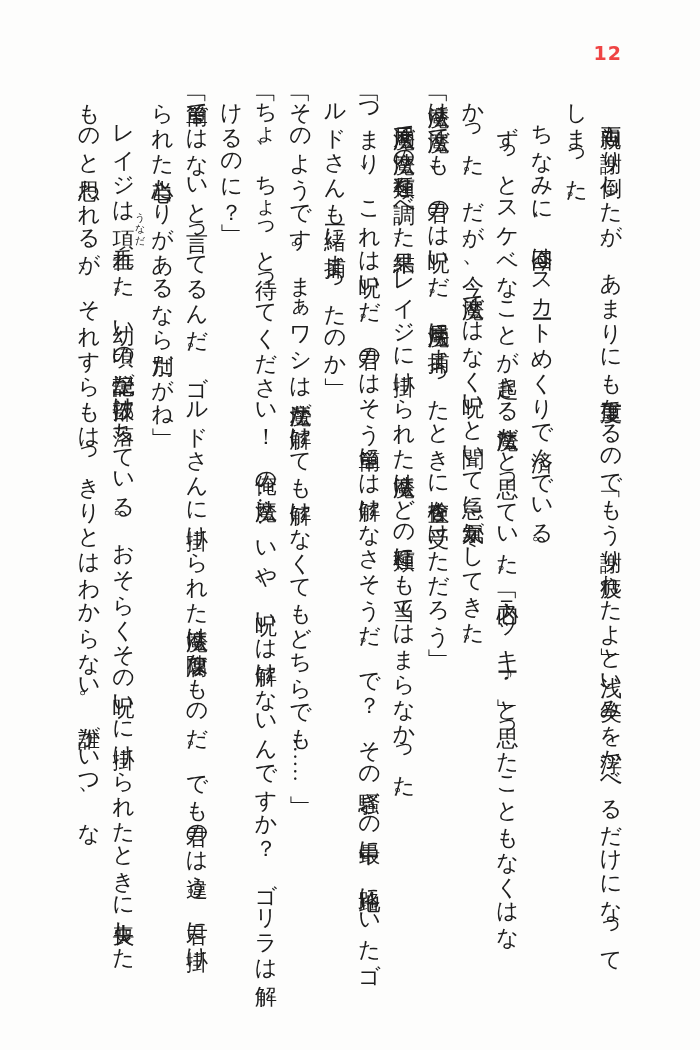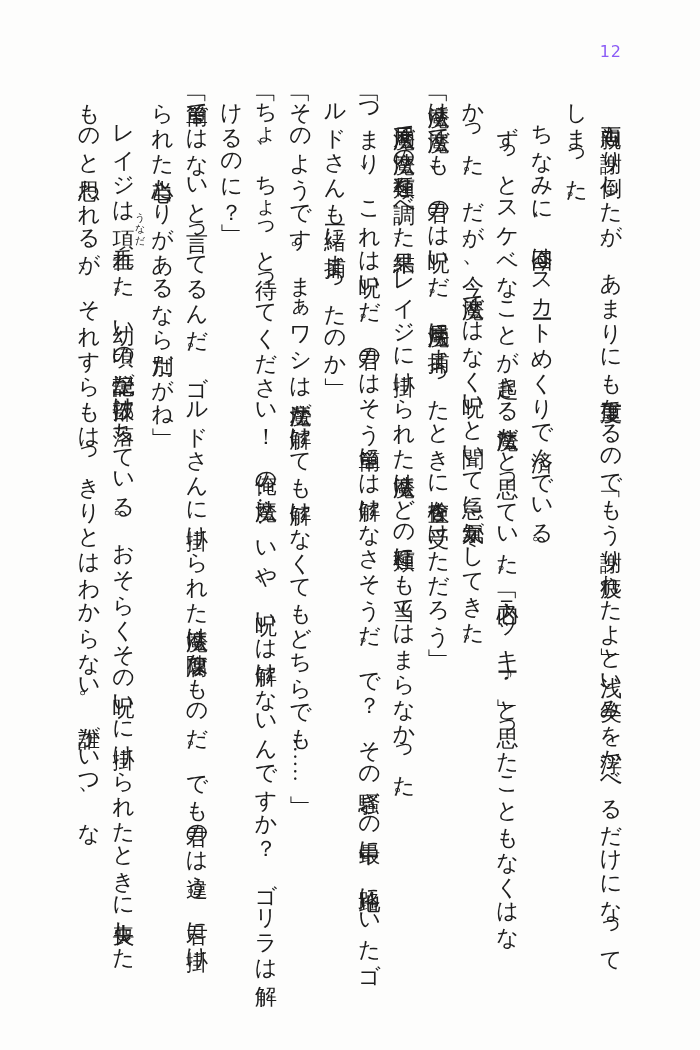--- a/index.html
+++ b/index.html
@@ -10,23 +10,23 @@
   .book-page {
     position: relative;
     width: 700px; height: 1050px;
     background: #fdfdfc;
     overflow: hidden;
   }
   .page-number {
     position: absolute;
     top: 42px; right: 78px;
     font-family: "DejaVu Sans", "Liberation Sans", sans-serif;
-    font-weight: 400;
-    font-size: 16px;
-    color: #8b5cf6;
+    font-weight: 700;
+    font-size: 19px;
+    color: #ef4444;
     letter-spacing: 1px;
   }
   .novel-text {
     position: absolute;
     top: 88px; right: 72px;
     height: 890px;
     writing-mode: vertical-rl;
     -webkit-writing-mode: vertical-rl;
     text-orientation: mixed;
     font-family: "Liberation Serif", "DejaVu Serif", serif;

